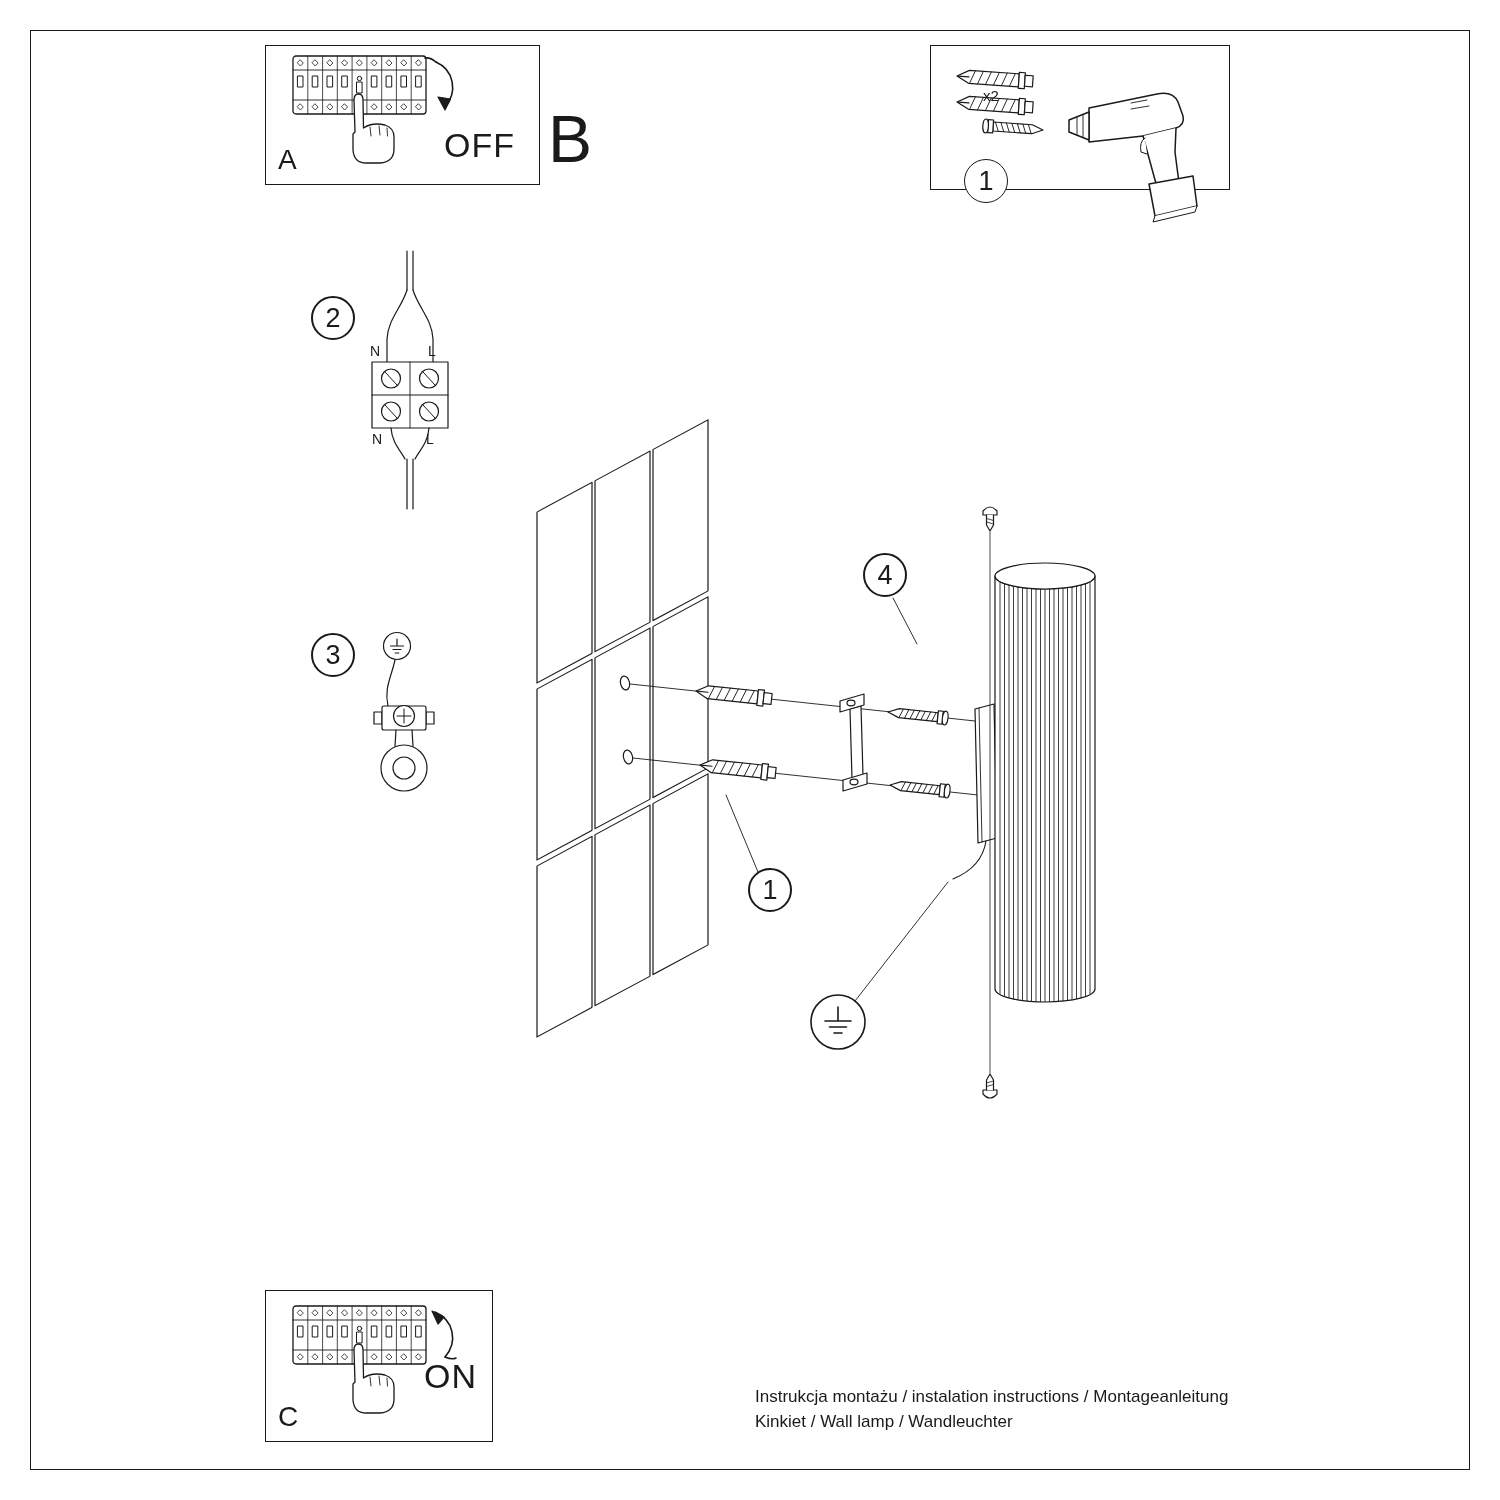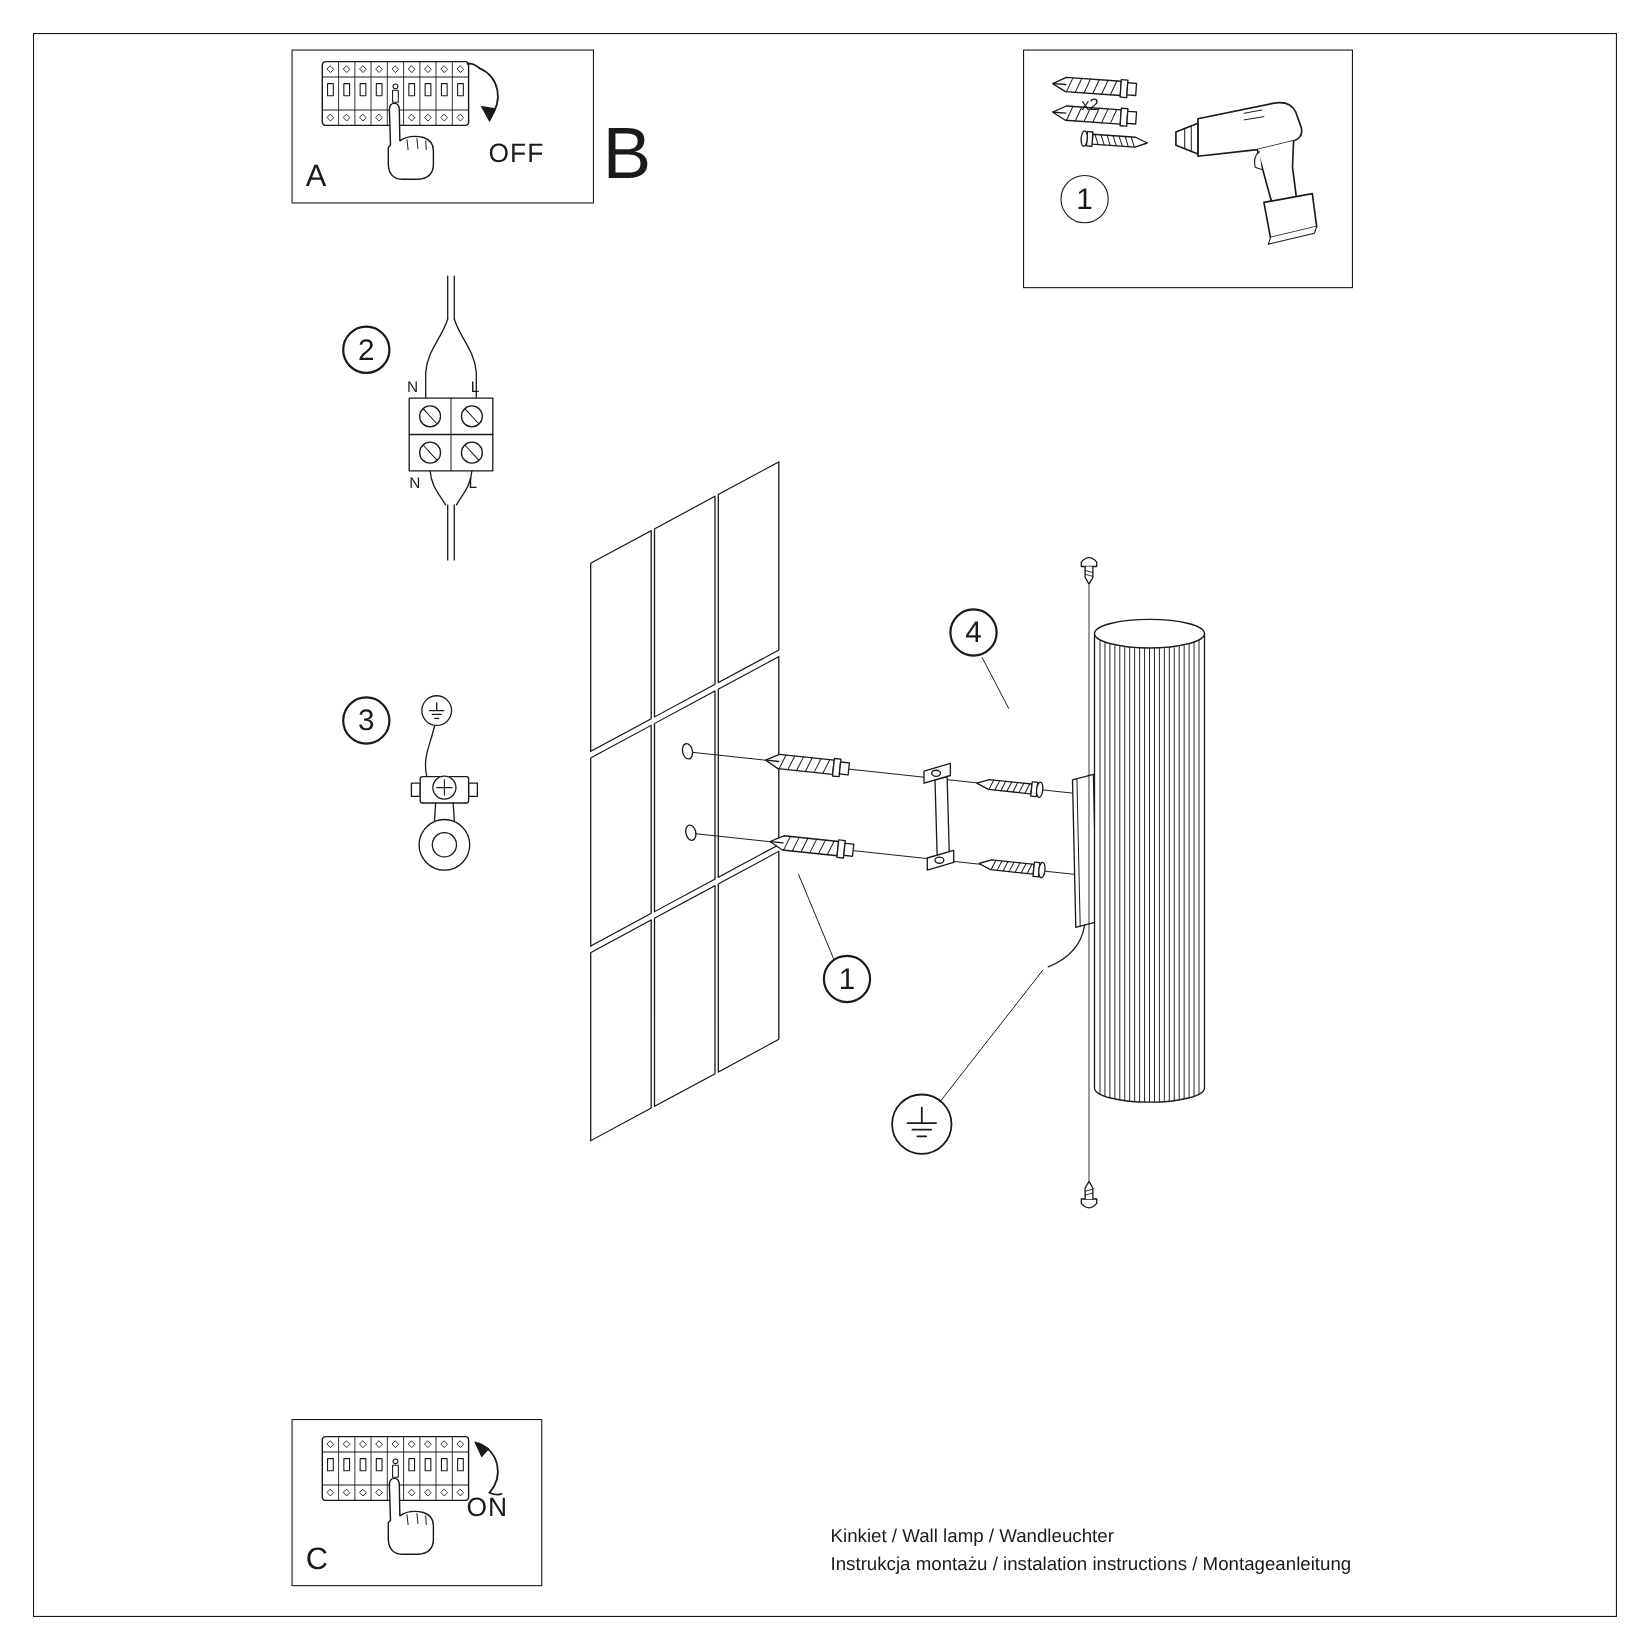--- a/index.html
+++ b/index.html
@@ -3,21 +3,21 @@
 <meta charset="utf-8">
 <style>
   *{margin:0;padding:0;box-sizing:border-box}
   html,body{width:1500px;height:1500px;background:#fff;font-family:"Liberation Sans",sans-serif;color:#1a1a1a;position:relative;overflow:hidden}
   .sheet{position:absolute;inset:0;background:#fff}
   .frame{position:absolute;left:30px;top:30px;width:1440px;height:1440px;border:1.5px solid #1a1a1a}
   .panel{position:absolute;border:1.5px solid #1a1a1a;background:#fff}
   .art{position:absolute}
   .circ{position:absolute;width:44px;height:44px;border:2.2px solid #1a1a1a;border-radius:50%;background:#fff;
         display:flex;align-items:center;justify-content:center;font-size:27px;line-height:1;z-index:5}
-  .state{position:absolute;font-size:24px;letter-spacing:1px;line-height:1}
+  .state{position:absolute;font-size:34px;letter-spacing:1px;line-height:1}
   .plabel{position:absolute;font-size:28px;line-height:1}
   .letterB{position:absolute;left:548px;top:106px;font-size:66px;line-height:1;font-weight:400}
   .nl{position:absolute;font-size:14px;line-height:1;z-index:4}
   .x2{position:absolute;font-size:15px;line-height:1}
   .footer{position:absolute;left:755px;top:1384px;font-size:17px;line-height:25px}
 </style>
 </head>
 <body>
 
 <div class="sheet">
@@ -65,21 +65,21 @@
           <polygon points="179,64 172,51 184.5,53" fill="#1a1a1a"></polygon>
         </g>
       </g>
     </svg>
     <div class="state" style="left:178px;top:82px">OFF</div>
     <div class="plabel" style="left:12px;top:100px">A</div>
   </div>
 
   <div class="letterB">B</div>
 
-  <div class="panel" style="left:930px;top:45px;width:300px;height:217px">
+  <div class="panel" style="left:930px;top:45px;width:300px;height:145px">
     <svg width="297" height="182" viewBox="0 0 297 182" style="position:absolute;left:0;top:0">
       <g stroke="#1a1a1a" stroke-width="1.2" fill="none" stroke-linecap="round" stroke-linejoin="round">
         <use href="#anchor" transform="translate(26,30) rotate(4)"></use>
         <use href="#anchor" transform="translate(26,56) rotate(4)"></use>
         <use href="#screwh" transform="translate(112,84) rotate(4) scale(-1,1)"></use>
         <g fill="#fff" stroke-width="1.5">
           <path d="M158,62 L226,48 Q242,45 247,56 L252,70 Q254,79 245,82 L212,90 L158,96 Z"></path>
           <path d="M212,90 L224,134 Q226,143 235,141 L248,137 L244,106 L245,82"></path>
           <path d="M214,92 Q208,96 210,106 L216,108" stroke-width="1"></path>
           <path d="M218,138 L262,130 L266,160 L224,170 Z"></path>
@@ -220,17 +220,17 @@
           <path d="M179,66 C192,51 188,29 169,21" stroke-width="1.6"></path>
           <polygon points="166,20 178,26 172,33" fill="#1a1a1a"></polygon>
         </g>
       </g>
     </svg>
     <div class="state" style="left:158px;top:68px">ON</div>
     <div class="plabel" style="left:12px;top:112px">C</div>
   </div>
 
   <div class="footer">
+    <div>Instrukcja montażu / instalation instructions / Montageanleitung</div>
     <div>Kinkiet / Wall lamp / Wandleuchter</div>
-    <div>Instrukcja montażu / instalation instructions / Montageanleitung</div>
   </div>
 
 </div>
 
 </body></html>

